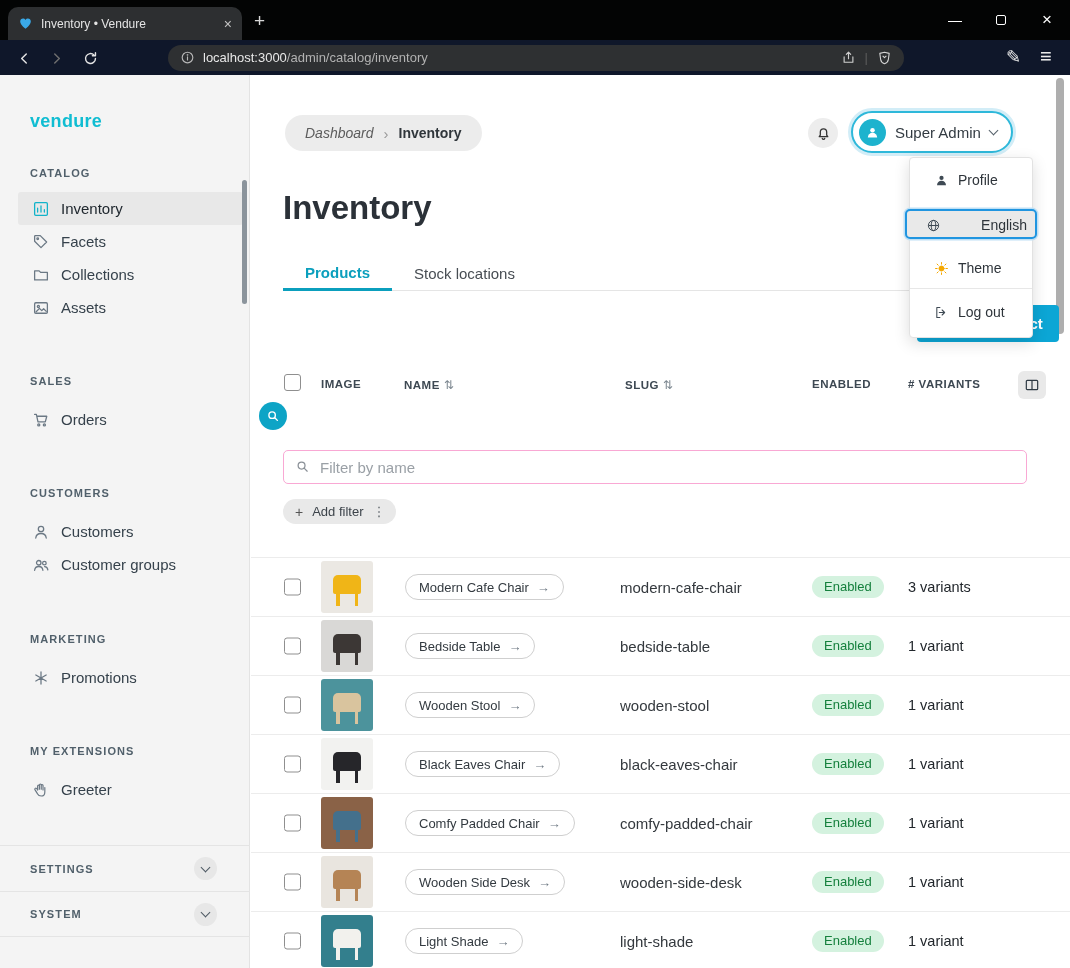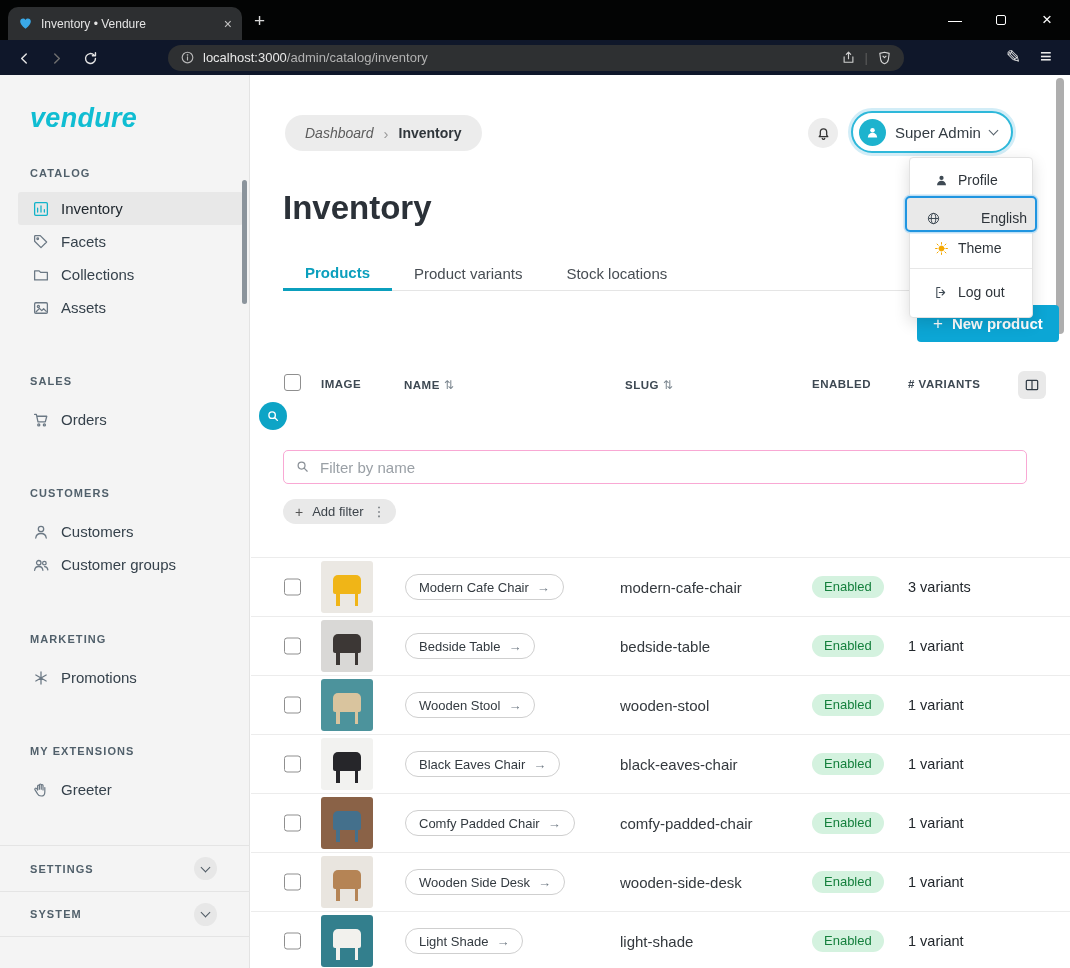--- a/index.html
+++ b/index.html
@@ -26,21 +26,21 @@
   .url .host { color:#e8e8e8; }
   .url .path { color:#b2b2b2; }
   .addr-right { margin-left:auto; display:flex; align-items:center; gap:9px; }
   .addr-sep { color:#5c5c5c; font-size:13px; }
   .pencil { position:absolute; left:1006px; top:6px; color:#ececec; font-size:18px; }
   .hamb { position:absolute; left:1040px; top:5px; color:#ececec; font-size:20px; }
 
   
   .sidebar { position:absolute; left:0; top:75px; width:250px; height:893px; background:#f4f4f4;
     border-right:1px solid #e3e3e3; }
-  .logo { position:absolute; left:30px; top:28px; font-size:27px; font-weight:700; color:#10bdd2; letter-spacing:.3px;font-style:italic; }
+  .logo { position:absolute; left:30px; top:36px; font-size:18px; font-weight:700; color:#10bdd2; letter-spacing:.3px; }
   .sb-label { position:absolute; left:30px; font-size:11px; font-weight:700; letter-spacing:1.1px;
     color:#51606b; }
   .sb-item { position:absolute; left:18px; width:225px; height:33px; display:flex; align-items:center;
     gap:11px; padding-left:14px; border-radius:3px; font-size:15px; color:#36424c; }
   .sb-item .sb-icon { color:#6b7884; display:flex; }
   .sb-item.active { background:#e8e8e8; color:#20282f; }
   .sb-item.active .sb-icon { color:#12b3c9; }
   .sb-collapse { position:absolute; left:0; width:250px; height:46px; border-top:1px solid #e4e4e4;
     display:flex; align-items:center; padding:0 33px 0 30px; }
   .sb-collapse .sb-ctext { font-size:11px; font-weight:700; letter-spacing:1.1px; color:#51606b; }
@@ -67,21 +67,21 @@
     align-items:center; justify-content:center; }
   .user-name { font-size:15px; color:#333b42; }
   .user-pill .chev { border-color:#55606a; }
 
   
   .user-menu { position:absolute; left:658px; top:82px; width:124px; background:#fff;
     border:1px solid #e2e2e2; border-radius:4px; box-shadow:0 5px 16px rgba(0,0,0,.14);
     padding:8px 0; z-index:30; }
   .menu-item { display:flex; align-items:center; gap:8px; padding:6px 8px 6px 23px; font-size:14px; color:#2e343a; }
   .menu-item.focused { background:#e9e9e9; border:2.5px solid #2095e0; box-shadow:0 0 0 1.5px #bfe0f5;
-    border-radius:5px; margin:2px -5px; padding:12px 8px 4px 19px;gap:40px; }
+    border-radius:5px; margin:15px -5px; padding:6px 8px 4px 19px;gap:40px; }
   .menu-item.logout { padding-top:9px; padding-bottom:9px; }
   .menu-div { height:1px; background:#e7e7e7; margin:6px 0; }
   .mi-icon { display:flex; width:17px; justify-content:center; }
 
   
   .page-title { position:absolute; left:32px; top:114px; font-size:33px; font-weight:700; color:#2b3138; }
   .tabs { position:absolute; left:32px; top:182px; width:745px; height:34px; display:flex;
     border-bottom:1px solid #e5e5e5; }
   .tab-item { padding:0 22px; display:flex; align-items:center; font-size:15px; color:#474d53; }
   .tab-item.active { color:#0b9fbd; font-weight:600; border-bottom:3px solid #0b9fbd; margin-bottom:-1px; }
@@ -379,21 +379,20 @@
           </svg>
       </span>
       <span data-interactable="false">Log out</span>
     </div>
   </div>
 
   <h1 class="page-title" data-interactable="false">Inventory</h1>
 
   <div class="tabs" data-interactable="false">
     <div class="tab-item active" data-interactable="true">Products</div>
-    <div class="tab-item" data-interactable="true">Product variants</div>
     <div class="tab-item" data-interactable="true">Stock locations</div>
   </div>
 
   <button class="new-product" data-interactable="true">
     <span class="np-plus" data-interactable="false">+</span>
     <span data-interactable="false">New product</span>
   </button>
 
   <div class="thead" data-interactable="false">
     <span class="cb" style="position:absolute; left:33px; top:3px" data-interactable="true"></span>

